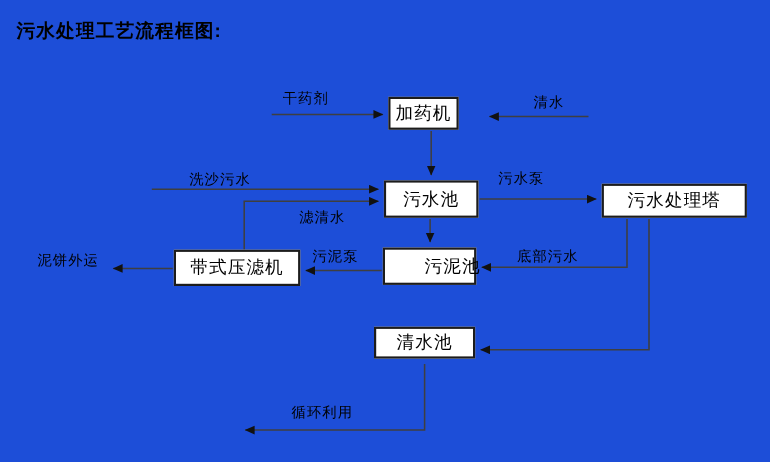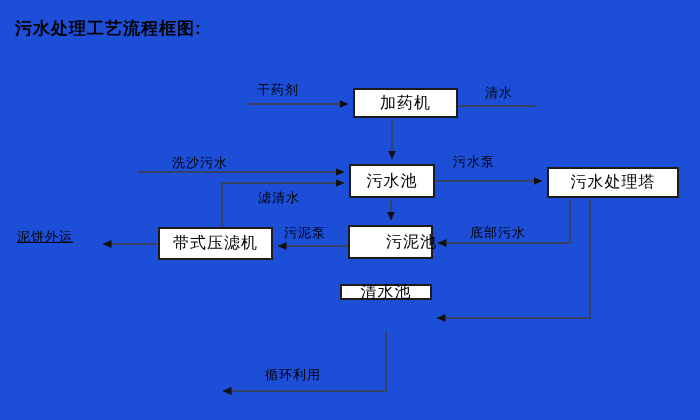--- a/index.html
+++ b/index.html
@@ -45,35 +45,35 @@
     letter-spacing: 1px;
     white-space: nowrap;
   }
   .edge-label {
     position: absolute;
     font-size: 13px;
     color: #000000;
     letter-spacing: 1px;
     white-space: nowrap;
   }
-  .n-dosing   { left: 353px; top: 88px;  width: 105px;  height: 30px; }
+  .n-dosing   { left: 353px; top: 88px;  width: 64px;  height: 30px; }
   .n-sewage   { left: 349px; top: 164px; width: 86px;  height: 34px; }
   .n-tower    { left: 547px; top: 167px; width: 132px; height: 31px; }
   .n-sludge   { left: 348px; top: 225px; width: 85px;  height: 34px; padding-left: 42px; }
   .n-press    { left: 158px; top: 227px; width: 115px; height: 33px; }
-  .n-clean    { left: 340px; top: 284px; width: 92px;  height: 16px; text-align: center; }
+  .n-clean    { left: 340px; top: 297px; width: 92px;  height: 29px; text-align: center; }
 
   .l-dry      { left: 257px; top: 81px;  }
   .l-cwater   { left: 485px; top: 84px;  }
   .l-sand     { left: 172px; top: 154px; }
   .l-swpump   { left: 453px; top: 153px; }
-  .l-filtered { left: 258px; top: 189px; }
+  .l-filtered { left: 272px; top: 189px; }
   .l-slpump   { left: 284px; top: 224px; }
   .l-bottom   { left: 470px; top: 224px; }
-  .l-mudcake  { left: 17px;  top: 228px; text-decoration: underline; }
+  .l-mudcake  { left: 34px;  top: 228px; }
   .l-recycle  { left: 265px; top: 366px; }
 </style>
 </head>
 <body>
 
 <div class="stage">
 
   <div class="title">污水处理工艺流程框图:</div>
 
   <svg class="edges" viewBox="0 0 700 420" xmlns="http://www.w3.org/2000/svg">

